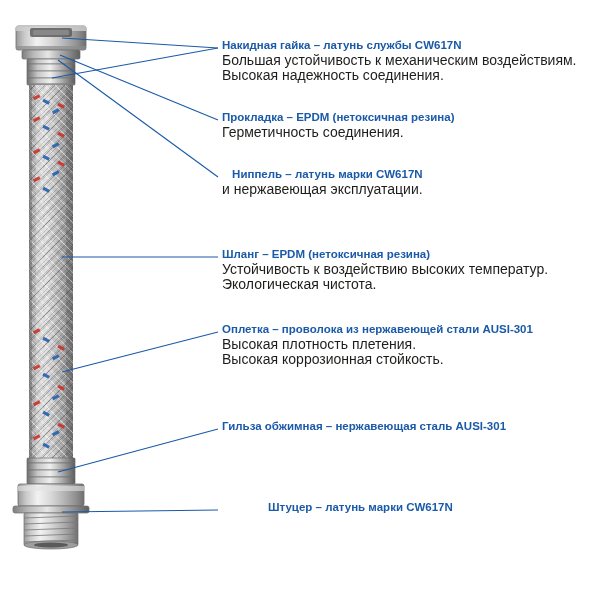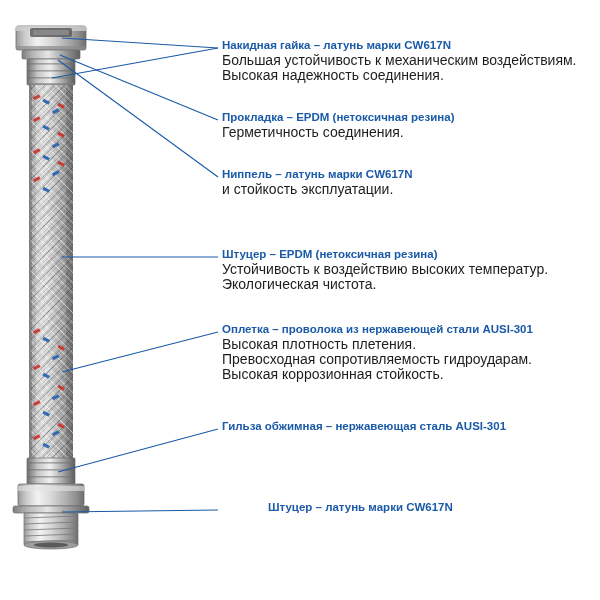--- a/index.html
+++ b/index.html
@@ -183,41 +183,40 @@
       <line x1="218" y1="177" x2="58" y2="60"></line>
       <line x1="218" y1="257" x2="62" y2="257"></line>
       <line x1="218" y1="332" x2="62" y2="372"></line>
       <line x1="218" y1="429" x2="58" y2="472"></line>
       <line x1="218" y1="510" x2="62" y2="512"></line>
     </g>
 </svg>
 
 <div id="callouts">
     <div class="callout" style="left: 222px; top: 38px;">
-      <div class="callout-title">Накидная гайка – латунь марки CW617N</div>
+      <div class="callout-title">Накидная гайка – латунь службы CW617N</div>
       <div class="callout-line">Большая устойчивость к механическим воздействиям.</div>
       <div class="callout-line">Высокая надежность соединения.</div>
     </div>
     <div class="callout" style="left: 222px; top: 110px;">
       <div class="callout-title">Прокладка – EPDM (нетоксичная резина)</div>
       <div class="callout-line">Герметичность соединения.</div>
     </div>
-    <div class="callout" style="left: 222px; top: 167px;">
+    <div class="callout" style="left: 222px; top: 167px; text-align: right;">
       <div class="callout-title">Ниппель – латунь марки CW617N</div>
-      <div class="callout-line">и стойкость эксплуатации.</div>
+      <div class="callout-line">и нержавеющая эксплуатации.</div>
     </div>
     <div class="callout" style="left: 222px; top: 247px;">
-      <div class="callout-title">Штуцер – EPDM (нетоксичная резина)</div>
+      <div class="callout-title">Шланг – EPDM (нетоксичная резина)</div>
       <div class="callout-line">Устойчивость к воздействию высоких температур.</div>
       <div class="callout-line">Экологическая чистота.</div>
     </div>
     <div class="callout" style="left: 222px; top: 322px;">
       <div class="callout-title">Оплетка – проволока из нержавеющей стали AUSI-301</div>
       <div class="callout-line">Высокая плотность плетения.</div>
-      <div class="callout-line">Превосходная сопротивляемость гидроударам.</div>
       <div class="callout-line">Высокая коррозионная стойкость.</div>
     </div>
     <div class="callout" style="left: 222px; top: 419px;">
       <div class="callout-title">Гильза обжимная – нержавеющая сталь AUSI-301</div>
     </div>
     <div class="callout" style="left: 222px; top: 500px; margin-left: 46px;">
       <div class="callout-title">Штуцер – латунь марки CW617N</div>
     </div>
   </div>
 

